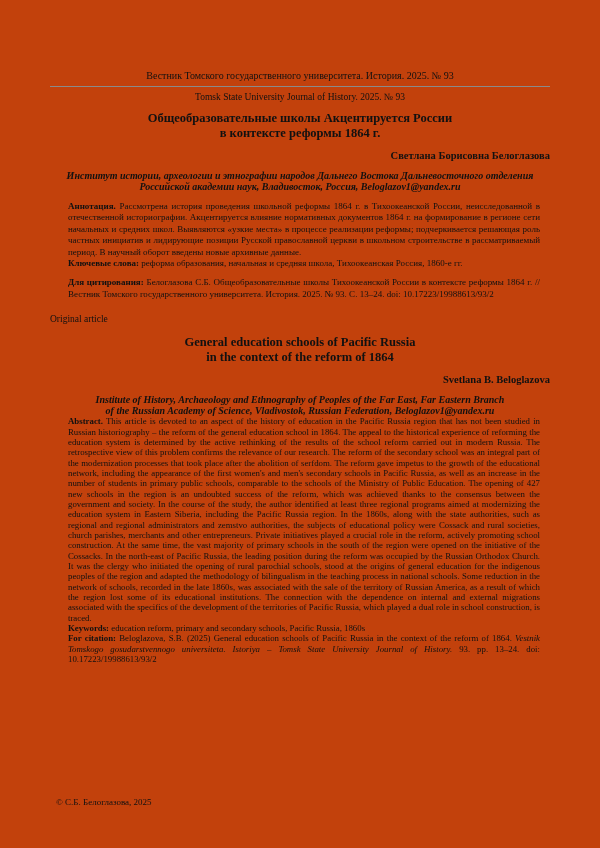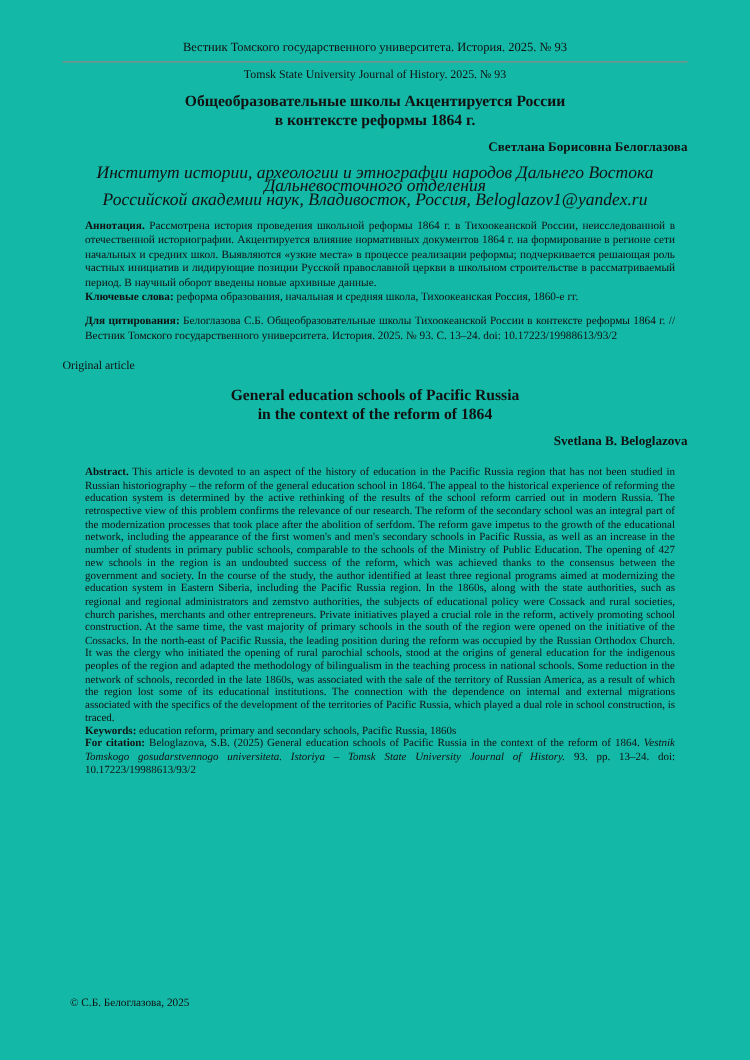--- a/index.html
+++ b/index.html
@@ -1,41 +1,41 @@
 <!DOCTYPE html>
 <html><head>
 <meta charset="utf-8">
 <style>
   html,body { margin:0; padding:0; background:#e8e8e8; }
   .page {
     position:relative;
     width:600px; height:848px;
     margin:0 auto;
-    background:#14b8a6;
+    background:#c2410c;
     font-family:"Liberation Serif", serif;
     color:#111111;
     box-sizing:border-box;
-    padding-top:33px;
+    padding-top:70px;
     overflow:hidden;
   }
   .block { width:500px; margin:0 auto; }
   .hdr-ru { text-align:center; font-size:10px; line-height:12px; padding-bottom:4px; }
   .rule   { border-top:1.5px solid #8a8a8a; width:500px; margin:0 auto; }
   .hdr-en { text-align:center; font-size:9.5px; line-height:12px; padding-top:4px; }
   .meta-block { margin-top:26px; }
   .meta   { font-size:9px; line-height:11.5px; }
   .title  { margin:8px 0 0 0; font-size:12.5px; font-weight:bold; text-align:center; line-height:15px; }
   .author { margin-top:9px; font-size:10.5px; font-weight:bold; text-align:right; line-height:12px; }
-  .affil  { margin-top:8px; font-size:14px; font-style:italic; text-align:center; line-height:11px; }
+  .affil  { margin-top:8px; font-size:10px; font-style:italic; text-align:center; line-height:11px;font-weight:bold; }
   .indent { margin-left:18px; margin-right:10px; }
   .para-ru { font-size:9px; line-height:11.4px; text-align:justify; }
   .para-en { font-size:8.8px; line-height:10.35px; text-align:justify; }
   .abs-ru { margin-top:9px; }
   .cit-ru { margin-top:8px; }
-  .abs-en { margin-top:12px; }
+  .abs-en { margin-top:0; }
   .cit-en { margin-top:0; }
   .original { margin-top:14px; font-size:9.5px; line-height:11px; }
   .title-en { margin-top:10px; }
   b.lbl { font-weight:bold; }
   i.ital { font-style:italic; }
   .copyright {
     position:absolute; left:56px; top:797px;
     font-size:9px; line-height:11px;
   }
 </style>
@@ -63,20 +63,21 @@
     <div class="para-ru indent"><b class="lbl">Ключевые слова:</b><span> реформа образования, начальная и средняя школа, Тихоокеанская Россия, 1860-е гг.</span></div>
 
     <div class="para-ru indent cit-ru"><b class="lbl">Для цитирования:</b><span> Белоглазова С.Б. Общеобразовательные школы Тихоокеанской России в контексте реформы 1864 г. // Вестник Томского государственного университета. История. 2025. № 93. С. 13–24. doi: 10.17223/19988613/93/2</span></div>
 
     <div class="original">Original article</div>
 
     <h2 class="title title-en"><span>General education schools of Pacific Russia</span><br><span>in the context of the reform of 1864</span></h2>
 
     <div class="author">Svetlana B. Beloglazova</div>
 
+    <div class="affil"><span>Institute of History, Archaeology and Ethnography of Peoples of the Far East, Far Eastern Branch</span><br><span>of the Russian Academy of Science, Vladivostok, Russian Federation, Beloglazov1@yandex.ru</span></div>
 
     <div class="para-en indent abs-en"><b class="lbl">Abstract.</b><span> This article is devoted to an aspect of the history of education in the Pacific Russia region that has not been studied in Russian historiography – the reform of the general education school in 1864. The appeal to the historical experience of reforming the education system is determined by the active rethinking of the results of the school reform carried out in modern Russia. The retrospective view of this problem confirms the relevance of our research. The reform of the secondary school was an integral part of the modernization processes that took place after the abolition of serfdom. The reform gave impetus to the growth of the educational network, including the appearance of the first women's and men's secondary schools in Pacific Russia, as well as an increase in the number of students in primary public schools, comparable to the schools of the Ministry of Public Education. The opening of 427 new schools in the region is an undoubted success of the reform, which was achieved thanks to the consensus between the government and society. In the course of the study, the author identified at least three regional programs aimed at modernizing the education system in Eastern Siberia, including the Pacific Russia region. In the 1860s, along with the state authorities, such as regional and regional administrators and zemstvo authorities, the subjects of educational policy were Cossack and rural societies, church parishes, merchants and other entrepreneurs. Private initiatives played a crucial role in the reform, actively promoting school construction. At the same time, the vast majority of primary schools in the south of the region were opened on the initiative of the Cossacks. In the north-east of Pacific Russia, the leading position during the reform was occupied by the Russian Orthodox Church. It was the clergy who initiated the opening of rural parochial schools, stood at the origins of general education for the indigenous peoples of the region and adapted the methodology of bilingualism in the teaching process in national schools. Some reduction in the network of schools, recorded in the late 1860s, was associated with the sale of the territory of Russian America, as a result of which the region lost some of its educational institutions. The connection with the dependence on internal and external migrations associated with the specifics of the development of the territories of Pacific Russia, which played a dual role in school construction, is traced.</span></div>
     <div class="para-en indent"><b class="lbl">Keywords:</b><span> education reform, primary and secondary schools, Pacific Russia, 1860s</span></div>
 
     <div class="para-en indent cit-en"><b class="lbl">For citation:</b><span> Beloglazova, S.B. (2025) General education schools of Pacific Russia in the context of the reform of 1864.</span>
       <i class="ital">Vestnik Tomskogo gosudarstvennogo universiteta. Istoriya – Tomsk State University Journal of History.</i>
       <span>93. pp. 13–24. doi: 10.17223/19988613/93/2</span></div>
   </div>
 
   <div class="copyright">© С.Б. Белоглазова, 2025</div>

